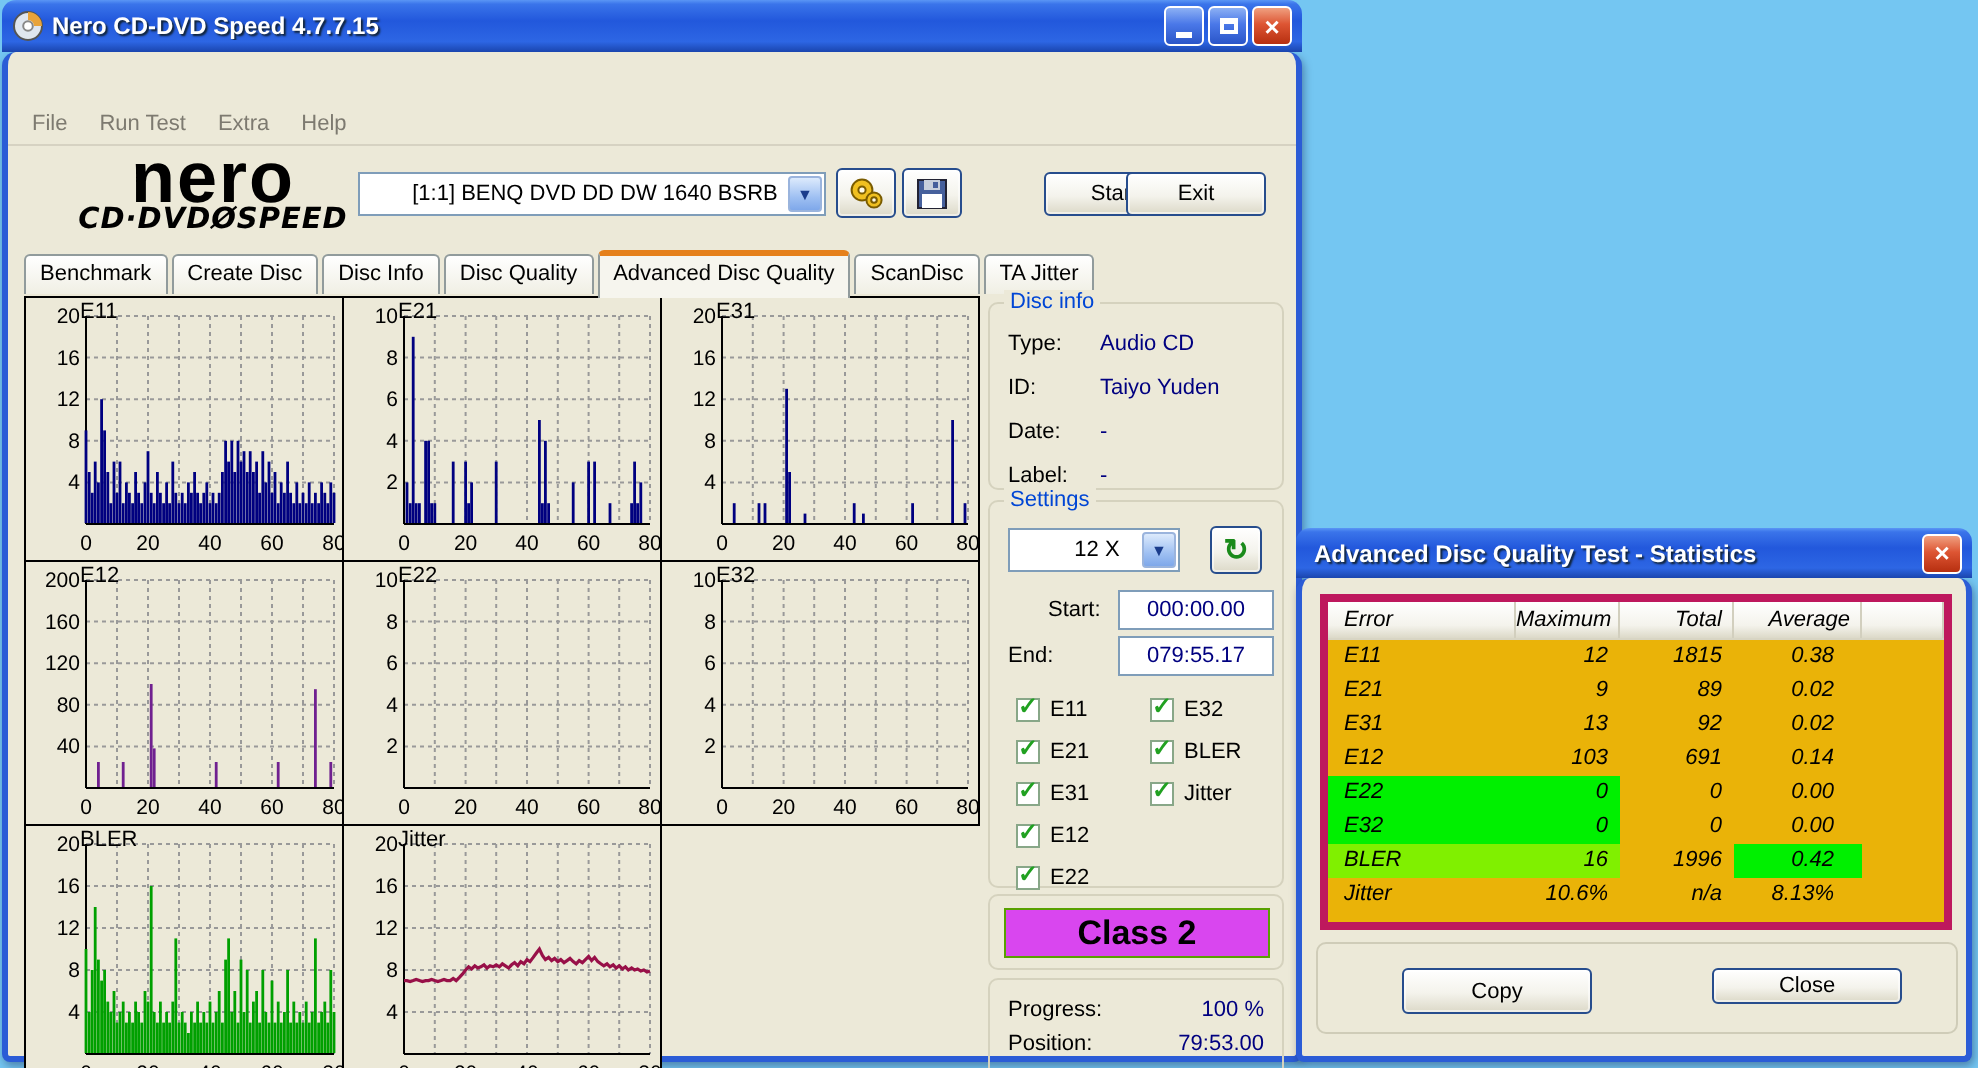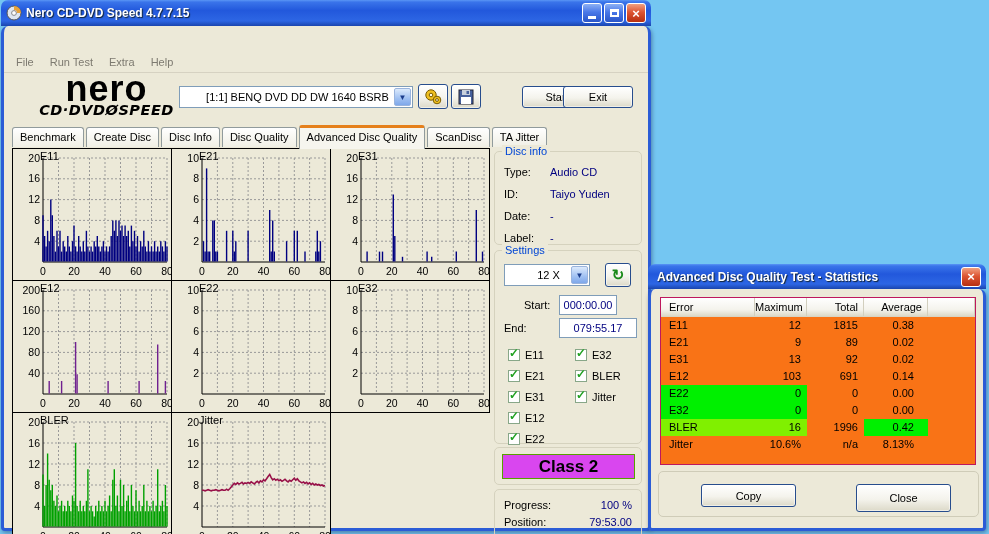--- a/index.html
+++ b/index.html
@@ -53,21 +53,21 @@
   .inforow .val { position:absolute; left:46px; color:#000080; }
   .prow { position:absolute; left:9px; right:9px; height:14px; display:flex; justify-content:space-between; }
   .prow .val { color:#000080; }
   .field { position:absolute; background:#fff; border:1px solid #7F9DB9; color:#000080; text-align:center; line-height:18px; height:20px; }
   .cbitem { display:flex; align-items:center; height:21px; }
   .cbbox { width:12px; height:12px; border:1px solid #88a788; background:#fff; margin-right:5px; position:relative; }
   .cbbox .chk { position:absolute; left:0px; top:-4px; color:#21A121; font-weight:bold; font-size:12px; }
   .badge { position:absolute; text-align:center; font-size:17px; font-weight:bold; color:#000; border:1px solid #58a000; line-height:23px; }
 
   
-  .listview { position:absolute; background:#f97316; border:1px solid #be185d; }
+  .listview { position:absolute; background:#eab308; border:4px solid #be185d;font-style:italic; }
   .lvhead { display:flex; height:19px; border-bottom:1px solid #d8d5c4; background:linear-gradient(180deg,#ffffff,#f4f3ec 65%,#dcd9c8); }
   .lvh { border-right:1px solid #d2cfbe; padding-top:3px; }
   .lvrow { display:flex; height:17px; line-height:17px; }
   .lv-c0 { width:94px; padding-left:8px; }
   .lv-c1 { width:52px; text-align:right; padding-right:6px; }
   .lv-c2 { width:57px; text-align:right; padding-right:6px; }
   .lv-c3 { width:64px; text-align:right; padding-right:14px; }
   .lvh.lv-c1,.lvh.lv-c2,.lvh.lv-c3 { padding-right:5px; }
   .lv-fill { flex:1; }
 </style>
@@ -606,21 +606,21 @@
     <div class="gbox" style="left:490px; top:224px; width:148px; height:194px;">
       <span class="cap">Settings</span>
       <div class="combo" style="left:9px; top:13px; width:86px; height:22px;">
         <span class="txt">12 X</span>
         <span class="arrow">▼</span>
       </div>
       <div class="xpbtn" style="left:110px; top:12px; width:26px; height:24px; font-size:15px; color:#1a8a1a; font-weight:bold;">
         <span>↻</span>
       </div>
       <div style="position:absolute; left:9px; top:48px;margin-left:20px;">Start:</div>
-      <div class="field" style="left:64px; top:44px; width:58px;">000:00.00</div>
+      <div class="field" style="left:64px; top:44px; width:78px;">000:00.00</div>
       <div style="position:absolute; left:9px; top:71px;">End:</div>
       <div class="field" style="left:64px; top:67px; width:78px;">079:55.17</div>
       <div style="position:absolute; left:13px; top:93px;">
           <label class="cbitem">
             <span class="cbbox">
               <span class="chk">✓</span>
             </span>
             <span>E11</span>
           </label>
           <label class="cbitem">
@@ -753,19 +753,19 @@
             <div class="lv-c1">10.6%</div>
             <div class="lv-c2">n/a</div>
             <div class="lv-c3">8.13%</div>
           </div>
         </div>
     </div>
     <div class="gbox" style="left:7px; top:182px; width:321px; height:46px; border-color:#cfccb8;">
       <div class="xpbtn" style="left:42px; top:12px; width:95px; height:23px;">
         <span>Copy</span>
       </div>
-      <div class="xpbtn" style="left:197px; top:12px; width:95px; height:28px;">
+      <div class="xpbtn" style="left:197px; top:12px; width:95px; height:18px;">
         <span>Close</span>
       </div>
     </div>
   </div>
 
 </div>
 
 </body></html>

